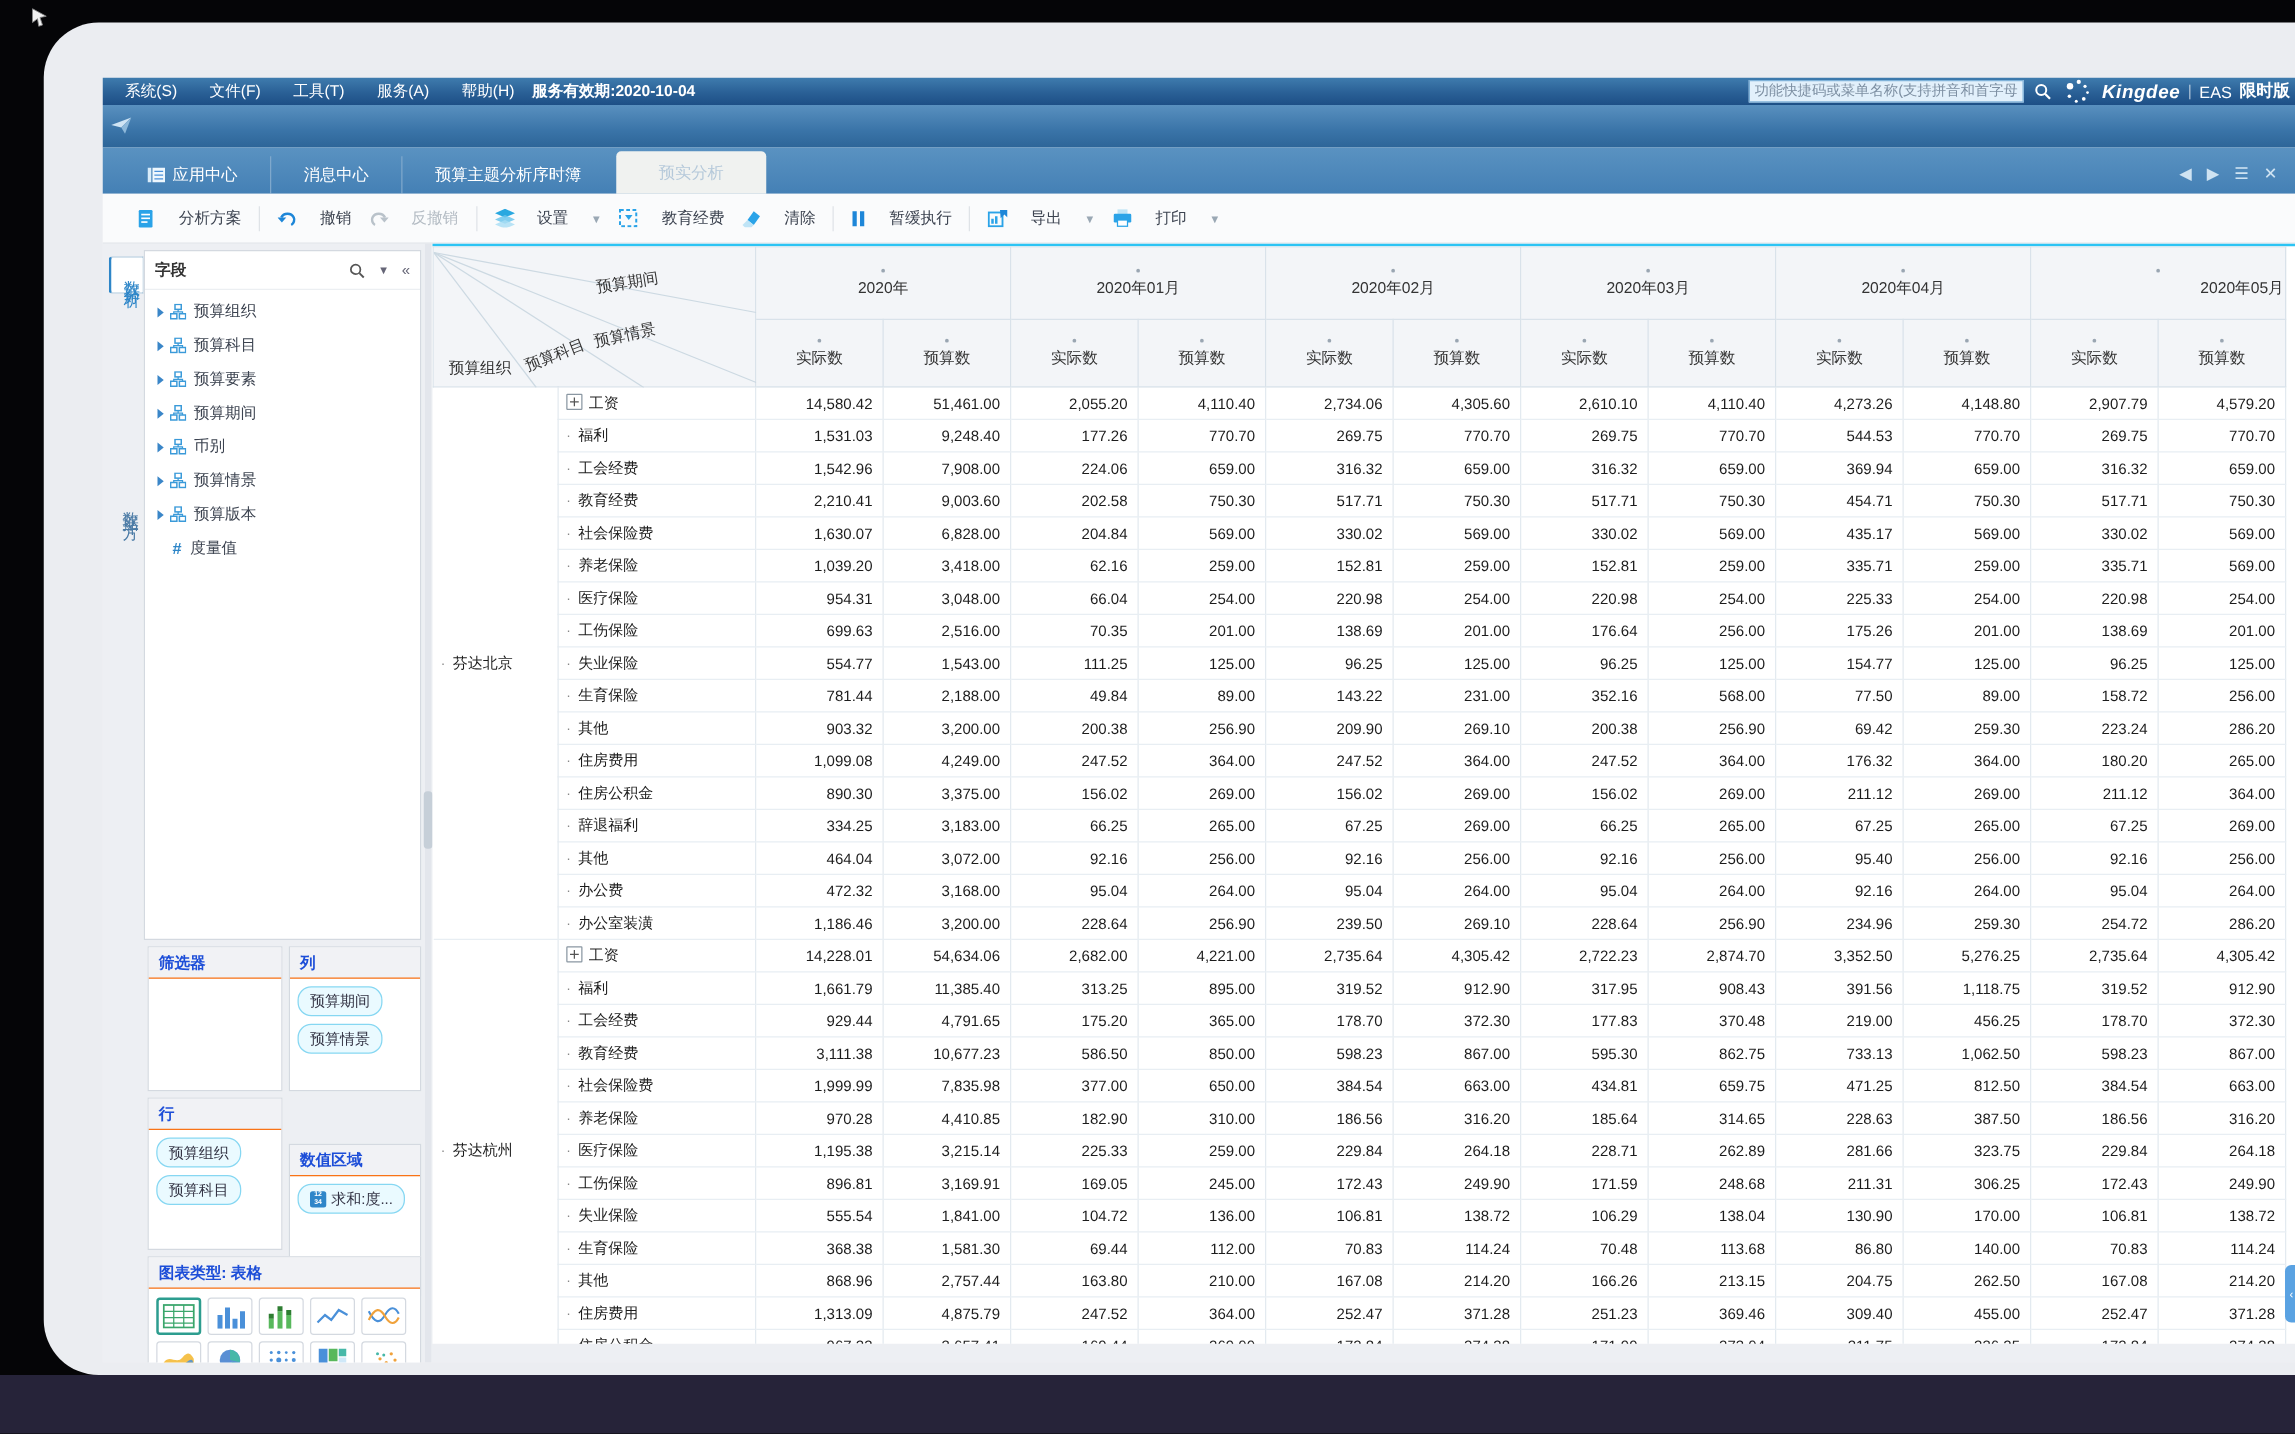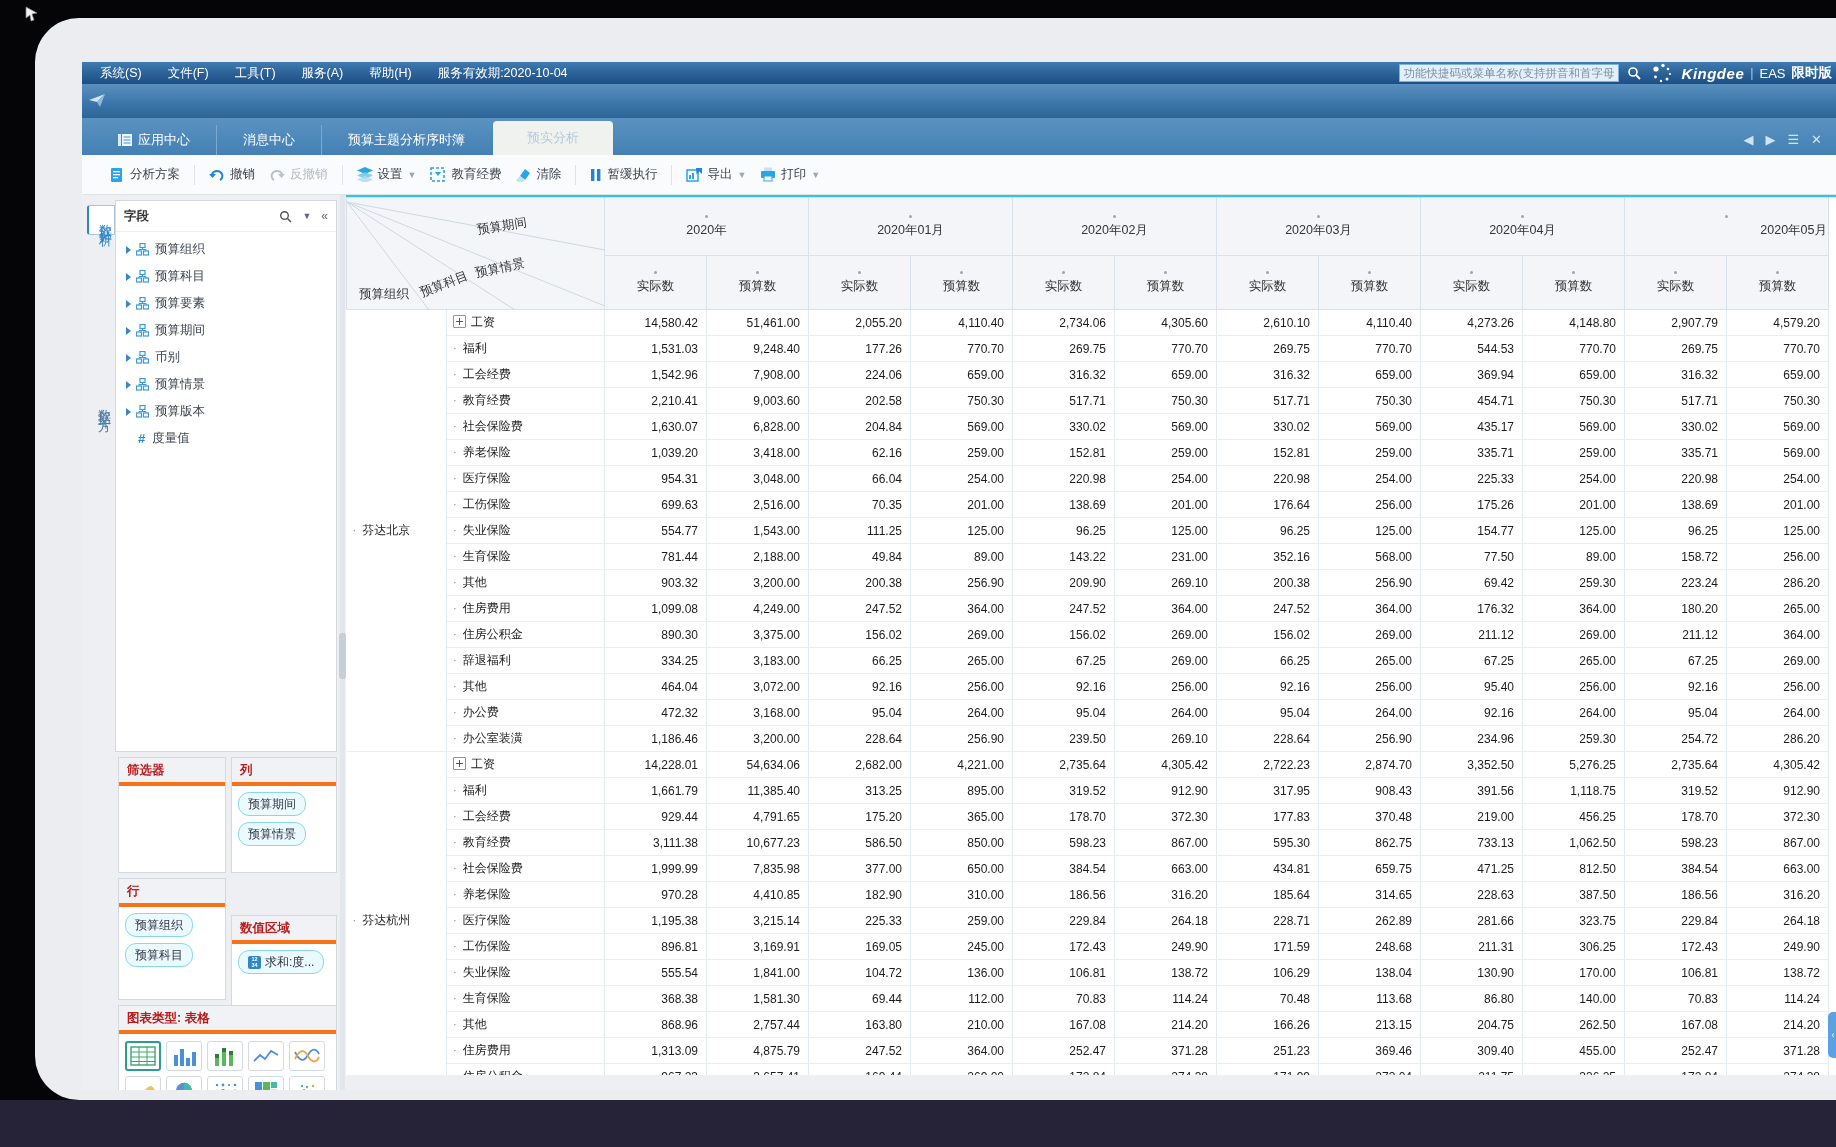--- a/index.html
+++ b/index.html
@@ -9,21 +9,21 @@
   .outer-window{position:absolute;left:35px;top:18px;width:1801px;height:1082px;background:#ebedf1;
     border-radius:44px 0 0 44px;}
   .cursor{position:absolute;left:24px;top:5px;z-index:50;}
   
   .app{position:absolute;left:82px;top:62px;width:1754px;height:1028px;background:#edeff3;overflow:hidden;}
   .menu-bar{position:absolute;left:0;top:0;width:100%;height:22px;
     background:linear-gradient(180deg,#3f7cae 0%,#2a6096 55%,#1d4f86 100%);
     display:flex;align-items:center;color:#fff;font-size:12.5px;}
   #menu-items{display:flex;align-items:center;padding-left:18px;gap:26px;text-align:right;}
   .menu-item{cursor:default;white-space:nowrap;}
-  .menu-validity{margin-left:26px;white-space:nowrap;}
+  .menu-validity{margin-left:14px;white-space:nowrap;font-weight:bold;}
   .menu-right{margin-left:auto;display:flex;align-items:center;gap:8px;padding-right:4px;}
   .quick-search{width:210px;height:16px;background:#e2f0fb;border:1px solid #7fb2d9;font-size:11.5px;
     color:#40526b;padding:0 4px;outline:none;}
   .quick-search::placeholder{color:#7d8fa2;}
   .brand{display:flex;align-items:center;gap:6px;color:#fff;white-space:nowrap;}
   .brand .kd{font-style:italic;font-weight:bold;font-size:15px;letter-spacing:.5px;}
   .brand .sep{opacity:.6;}
   .brand .eas{font-size:13px;}
   .brand .edition{font-weight:bold;font-size:13.5px;}
   .icon-bar{position:absolute;left:0;top:22px;width:100%;height:34px;
@@ -36,34 +36,34 @@
     cursor:pointer;white-space:nowrap;}
   .tab + .tab{border-left:1px solid #7fa8cc;}
   .tab.active{background:#f0f2f0;border-radius:4px 4px 0 0;height:34px;color:#b5c9da;border-left:none;
     margin-left:2px;padding:0 34px;}
   .tab-controls{margin-left:auto;display:flex;align-items:center;gap:12px;padding:0 14px 8px 0;
     color:#cfe3f2;font-size:13px;}
   .tab-controls span{cursor:pointer;}
   
   .toolbar{position:absolute;left:0;top:93px;width:100%;height:40px;background:#fafbfc;
     border-bottom:1px solid #dfe3e8;display:flex;align-items:center;gap:14px;padding-left:28px;box-sizing:border-box;}
-  .tbtn{display:flex;align-items:center;gap:5px;font-size:12.5px;color:#3c4350;cursor:pointer;white-space:nowrap;}
+  .tbtn{display:flex;align-items:center;gap:18px;font-size:12.5px;color:#3c4350;cursor:pointer;white-space:nowrap;}
   .tbtn.disabled{color:#b4bcc4;}
   .tbtn .caret{font-size:9px;color:#9aa8b4;}
   .tsep{width:1px;height:20px;background:#dfe3e7;}
   
   .content{position:absolute;left:0;top:133px;width:1754px;height:895px;background:#edeff3;}
   .rail-tab{position:absolute;width:25px;text-align:center;writing-mode:vertical-rl;text-orientation:upright;
     font-size:13px;letter-spacing:3px;cursor:pointer;padding:8px 0;}
   .rail-tab.active{left:5px;top:10px;background:#fff;color:#2e86c8;border:1px solid #aac6db;
     border-left:2px solid #2e86c8;border-radius:3px 0 0 3px;}
   .rail-tab.idle{left:6px;top:196px;color:#4a7aa5;}
   .panel{position:absolute;background:#fff;border:1px solid #d4d9e0;box-sizing:border-box;}
-  .panel-h{height:24px;line-height:24px;padding:0 8px;font-size:12.5px;font-weight:bold;color:#b91c1c;
-    background:#f1f2f5;border-bottom:4px solid #f97316;}
+  .panel-h{height:24px;line-height:24px;padding:0 8px;font-size:12.5px;font-weight:bold;color:#1d4ed8;
+    background:#f1f2f5;border-bottom:1px solid #f97316;}
   .fields{left:33px;top:5px;width:222px;height:552px;}
   .fields-h{display:flex;align-items:center;height:30px;padding:0 8px;border-bottom:1px solid #eceff2;}
   .fields-h .t{font-size:12.5px;font-weight:bold;color:#333;flex:1;}
   .fields-h .ic{color:#667;font-size:12px;margin-left:10px;cursor:pointer;}
   #field-tree{list-style:none;margin:4px 0 0;padding:0;}
   #field-tree li{display:flex;align-items:center;height:27px;padding-left:10px;font-size:12.5px;color:#3c4350;cursor:pointer;}
   .tri{width:0;height:0;border-left:5px solid #3a86c8;border-top:4px solid transparent;
     border-bottom:4px solid transparent;margin-right:5px;}
   .tri.none{border-left-color:transparent;}
   .fico{margin-right:6px;display:flex;}

